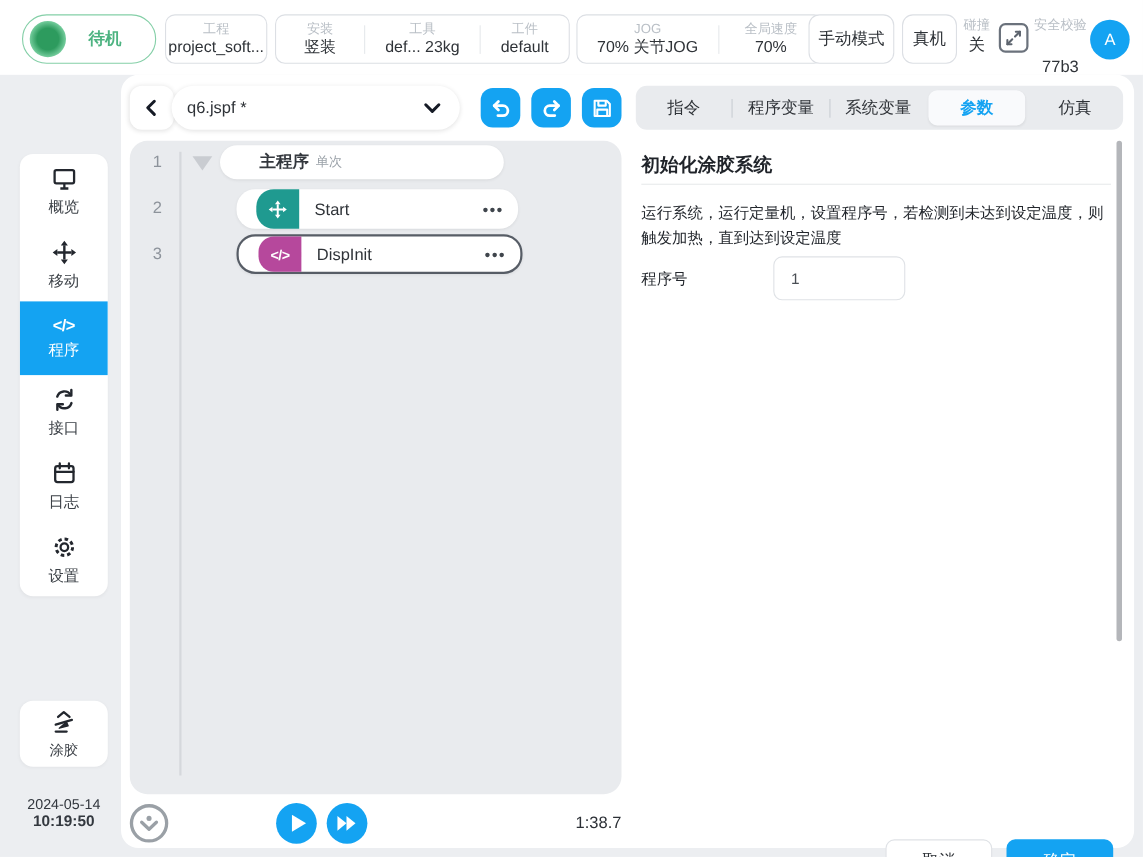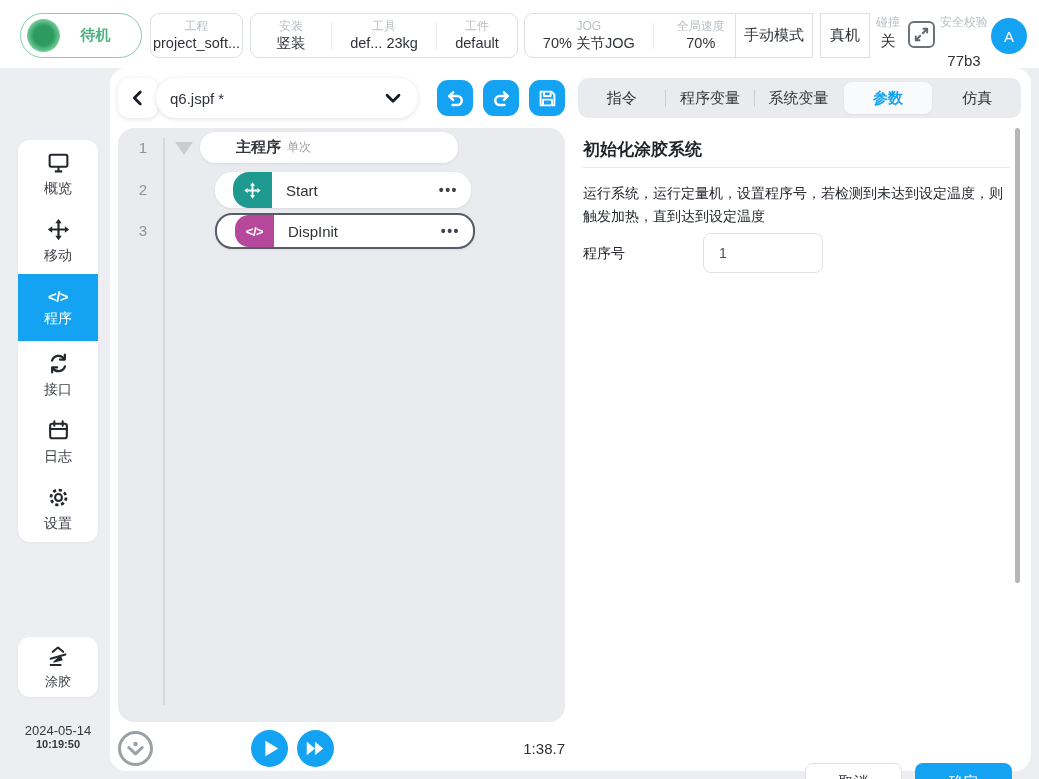--- a/index.html
+++ b/index.html
@@ -15,21 +15,21 @@
   .topbar { position:absolute; left:0; top:0; width:1039px; height:68px; background:#fff; }
   .pill-box { position:absolute; top:13px; height:45px; background:#fff; border:1px solid #dcdfe4; border-radius:9px; display:flex; align-items:center; }
   .status-pill { left:20px; width:122px; border:1.5px solid #84cfa7; border-radius:23px; }
   .status-dot { width:33px; height:33px; border-radius:50%; margin-left:6px;
     background:radial-gradient(circle at 50% 50%, #2d9b5e 0%, #2d9b5e 42%, #6fc998 68%, #c2ead4 100%); }
   .status-text { flex:1; text-align:center; color:#4db381; font-size:15px; font-weight:600; padding-right:10px; }
   .stack { display:flex; flex-direction:column; align-items:center; justify-content:center; line-height:1.25; flex:1; }
   .stack .lab { font-size:12px; color:#b9bfc6; }
   .stack .val { font-size:14.5px; color:#2f3338; font-weight:500; white-space:nowrap; }
   .vsep { width:1px; height:26px; background:#e5e8eb; }
-  .tb-btn { position:absolute; top:13px; height:45px; background:#fff; border:1px solid #dcdfe4; border-radius:0;
+  .tb-btn { position:absolute; top:13px; height:45px; background:#fff; border:1px solid #dcdfe4; border-radius:10px;
     display:flex; align-items:center; justify-content:center; font-size:15px; font-weight:500; color:#2f3338; cursor:pointer; }
   .plain-stack { position:absolute; top:15px; display:flex; flex-direction:column; align-items:center; line-height:1.3; }
   .plain-stack .lab { font-size:12px; color:#b9bfc6; }
   .plain-stack .val { font-size:15px; color:#2f3338; font-weight:500; }
   .expand-btn { position:absolute; left:908px; top:21px; width:27px; height:27px; border:2px solid #6b727c; border-radius:6px;
     display:flex; align-items:center; justify-content:center; cursor:pointer; background:#fff; }
   .avatar { position:absolute; left:991px; top:18px; width:36px; height:36px; border-radius:50%;
     background:#14a3f2; color:#fff; font-size:15px; display:flex; align-items:center; justify-content:center; }
 
   
@@ -43,21 +43,21 @@
   .side-item .side-label { font-size:14px; color:#3c4147; }
   .side-item.active { background:#14a3f2; color:#fff; }
   .side-item.active .side-label { color:#fff; }
   .code-glyph { font-weight:700; font-size:15px; letter-spacing:-0.5px; font-family:"Liberation Sans","DejaVu Sans",sans-serif; }
   .glue-card { position:absolute; left:18px; top:637px; width:80px; height:60px; background:#fff; border-radius:12px;
     display:flex; flex-direction:column; align-items:center; justify-content:center; gap:3px; cursor:pointer;
     box-shadow:0 1px 3px rgba(0,0,0,.04); color:#23272e; }
   .glue-card .side-label { font-size:13px; color:#3c4147;text-align:right; }
   .datetime { position:absolute; left:0; top:723px; width:116px; text-align:center; color:#33383f; }
   .datetime .d { font-size:13px; }
-  .datetime .t { font-size:11px; font-weight:700; }
+  .datetime .t { font-size:14px; font-weight:700; }
 
   
   .back-btn { position:absolute; left:118px; top:78px; width:40px; height:40px; border-radius:11px; background:#fff;
     box-shadow:0 1px 5px rgba(0,0,0,.12); display:flex; align-items:center; justify-content:center; cursor:pointer; }
   .file-select { position:absolute; left:156px; top:78px; width:262px; height:40px; border-radius:20px; background:#fff;
     box-shadow:0 1px 5px rgba(0,0,0,.12); display:flex; align-items:center; padding:0 14px; cursor:pointer; }
   .file-select .fname { flex:1; font-size:15px; color:#2f3338; }
   .sq-btn { position:absolute; top:80px; width:36px; height:36px; border-radius:11px; background:#14a3f2;
     display:flex; align-items:center; justify-content:center; cursor:pointer; }
 

